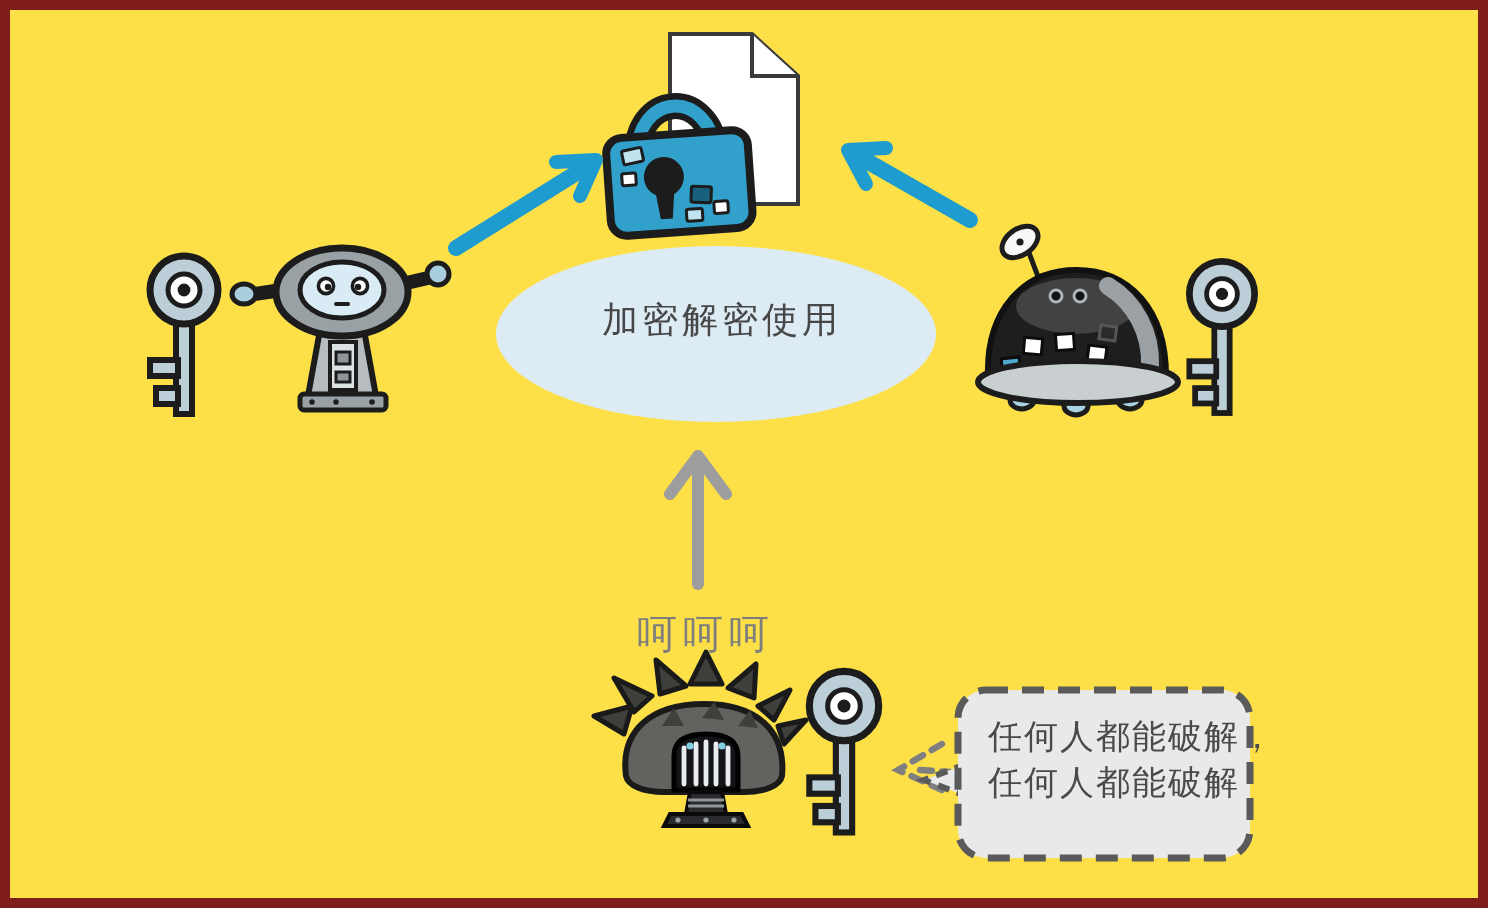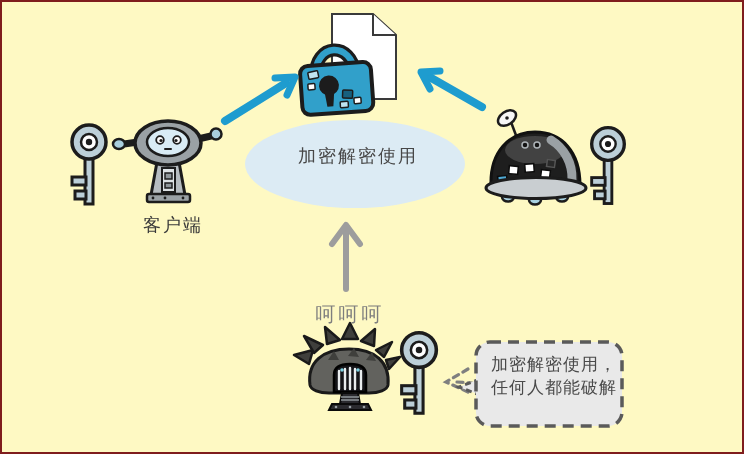--- a/index.html
+++ b/index.html
@@ -1,23 +1,23 @@
 <!DOCTYPE html>
 <html><head>
 <meta charset="utf-8">
 <style>
   html,body { margin:0; padding:0; background:#ffffff; }
   .frame {
     position:relative;
     width:744px; height:454px;
     box-sizing:border-box;
-    border:2px solid #7f1d1d;
-    background:#fef9c3;
+    border:5px solid #7f1d1d;
+    background:#fde047;
     overflow:hidden;
-    font-family:Liberation Mono, monospace;
+    font-family:Liberation Sans, sans-serif;
   }
   .frame svg { position:absolute; left:0; top:0; width:734px; height:444px; }
   .txt { position:absolute; z-index:2; color:#3e3e3e; white-space:nowrap; }
   .note {
     left:296px; top:141px;
     font-size:18px; line-height:28px; letter-spacing:2px; color:#474747;
   }
   .label {
     width:90px; text-align:center;
     font-size:18px; letter-spacing:2px; color:#3a3a3a;
@@ -177,21 +177,20 @@
     <g>
       <path d="M478,377 L457,385 L478,393 Z" fill="#e9e9e9" stroke="#5a5a5a" stroke-width="3" stroke-dasharray="6 4"></path>
       <rect x="474" y="340" width="146" height="84" rx="14" fill="#e9e9e9" stroke="#5a5a5a" stroke-width="3.5" stroke-dasharray="11 7"></rect>
     </g>
   </svg>
 
   <div class="txt note">
     <div>加密解密使用</div>
   </div>
 
-  <div class="txt label label-client">客户端</div>
   <div class="txt laugh">呵呵呵</div>
 
   <div class="txt bubble-text">
-    <div>加密解密使用，</div>
+    <div>任何人都能破解，</div>
     <div>任何人都能破解</div>
   </div>
 
 </div>
 
 </body></html>

